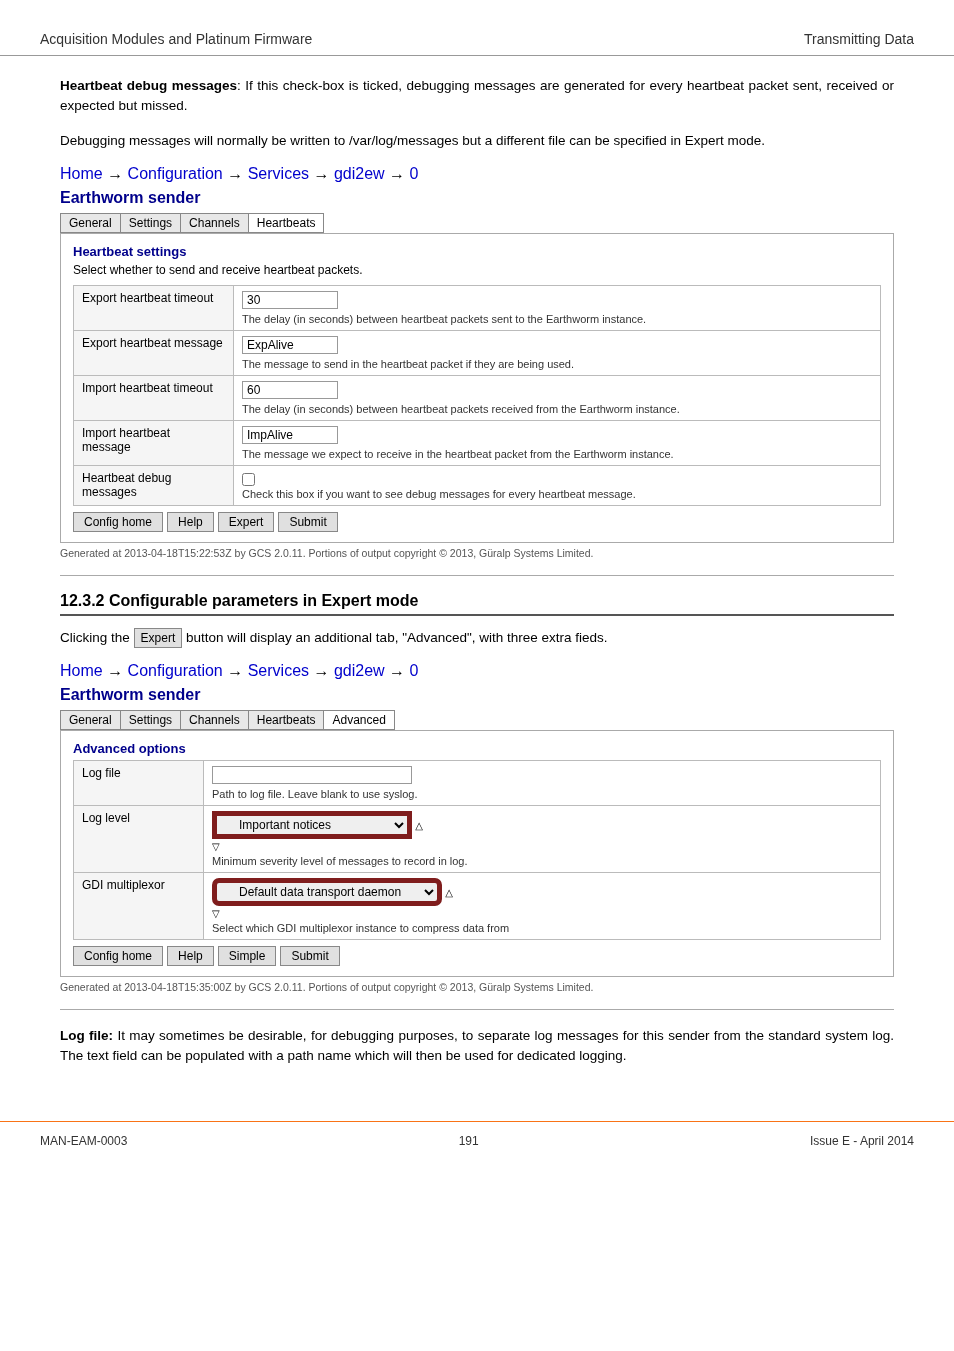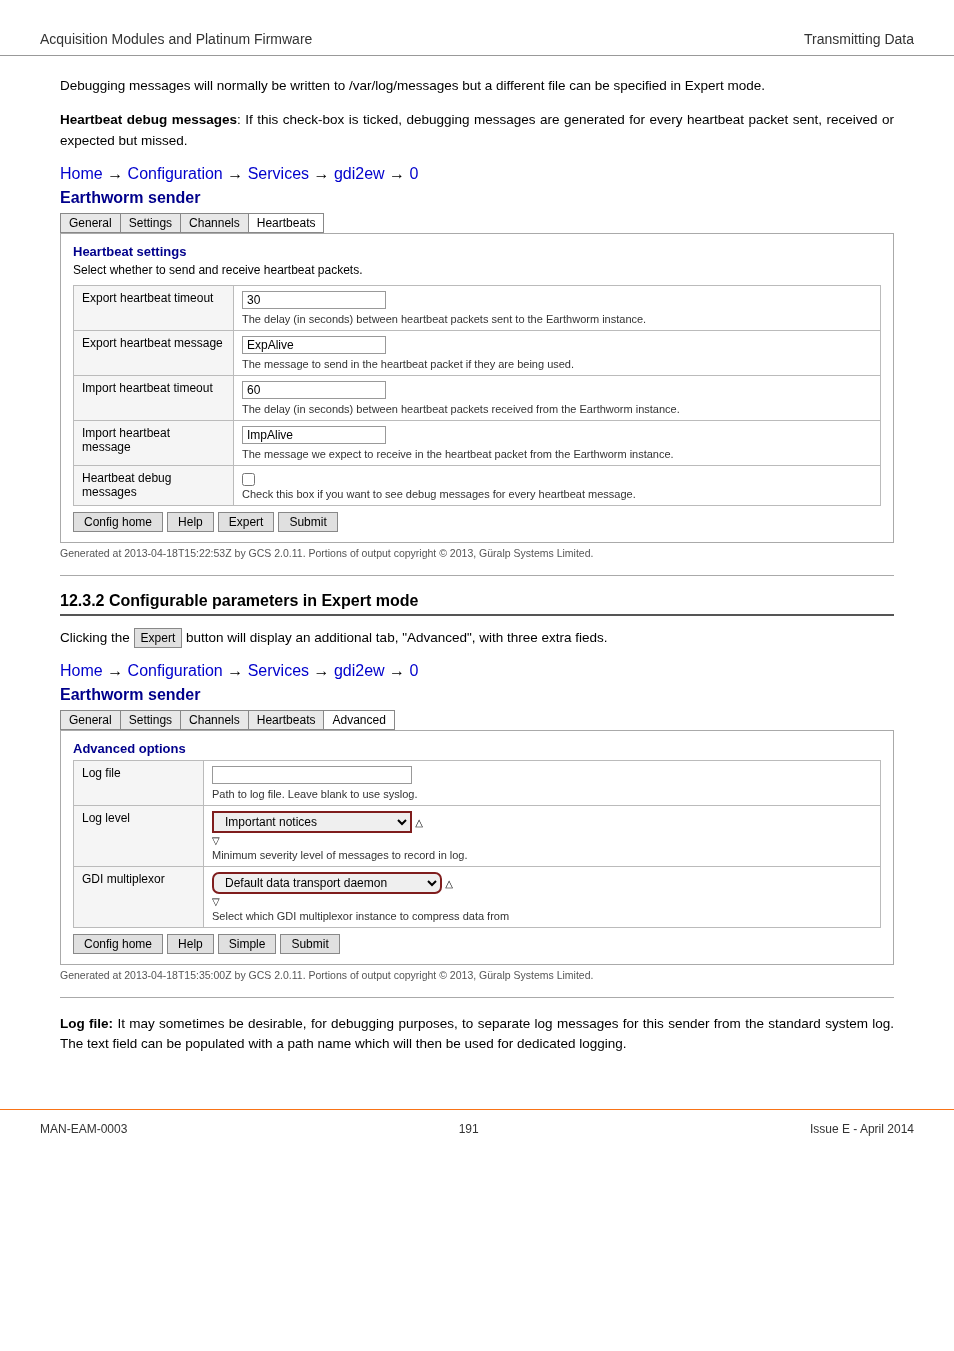--- a/index.html
+++ b/index.html
@@ -122,21 +122,21 @@
       background: #f5f5f5;
       white-space: nowrap;
     }
     .settings-table td:last-child {
       background: #fff;
     }
     .field-input {
       border: 1px solid #999;
       padding: 1px 4px;
       font-size: 12px;
-      width: 144px;
+      width: 96px;
       margin-bottom: 2px;
     }
     .field-desc {
       font-size: 11px;
       color: #333;
       margin-top: 2px;
     }
 
     
     .checkbox-row {
@@ -206,40 +206,40 @@
       display: flex;
       justify-content: space-between;
       padding: 12px 40px;
       border-top: 1px solid #f97316;
       font-size: 12px;
       color: #333;
       margin-top: 20px;
     }
 
     .select-field {
-      border: 2px solid #7f1d1d;
-      padding: 1px 7px;
+      border: 5px solid #7f1d1d;
+      padding: 1px 18px;
       font-size: 12px;
       width: 200px;
     }
   </style>
 </head>
 <body>
 
 <div class="page-header">
   <span class="page-header-left">Acquisition Modules and Platinum Firmware</span>
   <span class="page-header-right">Transmitting Data</span>
 </div>
 
 <div class="main-content">
 
-  <p class="section-para">Debugging messages will normally be written to /var/log/messages but a different file can be specified in Expert mode.</p>
   <p class="section-para">
     <strong>Heartbeat debug messages</strong><span>:  If this check-box is ticked, debugging messages are generated for every heartbeat packet sent, received or expected but missed.</span>
   </p>
+  <p class="section-para">Debugging messages will normally be written to /var/log/messages but a different file can be specified in Expert mode.</p>
 
   <div class="breadcrumb">
     <a href="#">Home</a>
     <span> → </span>
     <a href="#">Configuration</a>
     <span> → </span>
     <a href="#">Services</a>
     <span> → </span>
     <a href="#">gdi2ew</a>
     <span> → </span>

